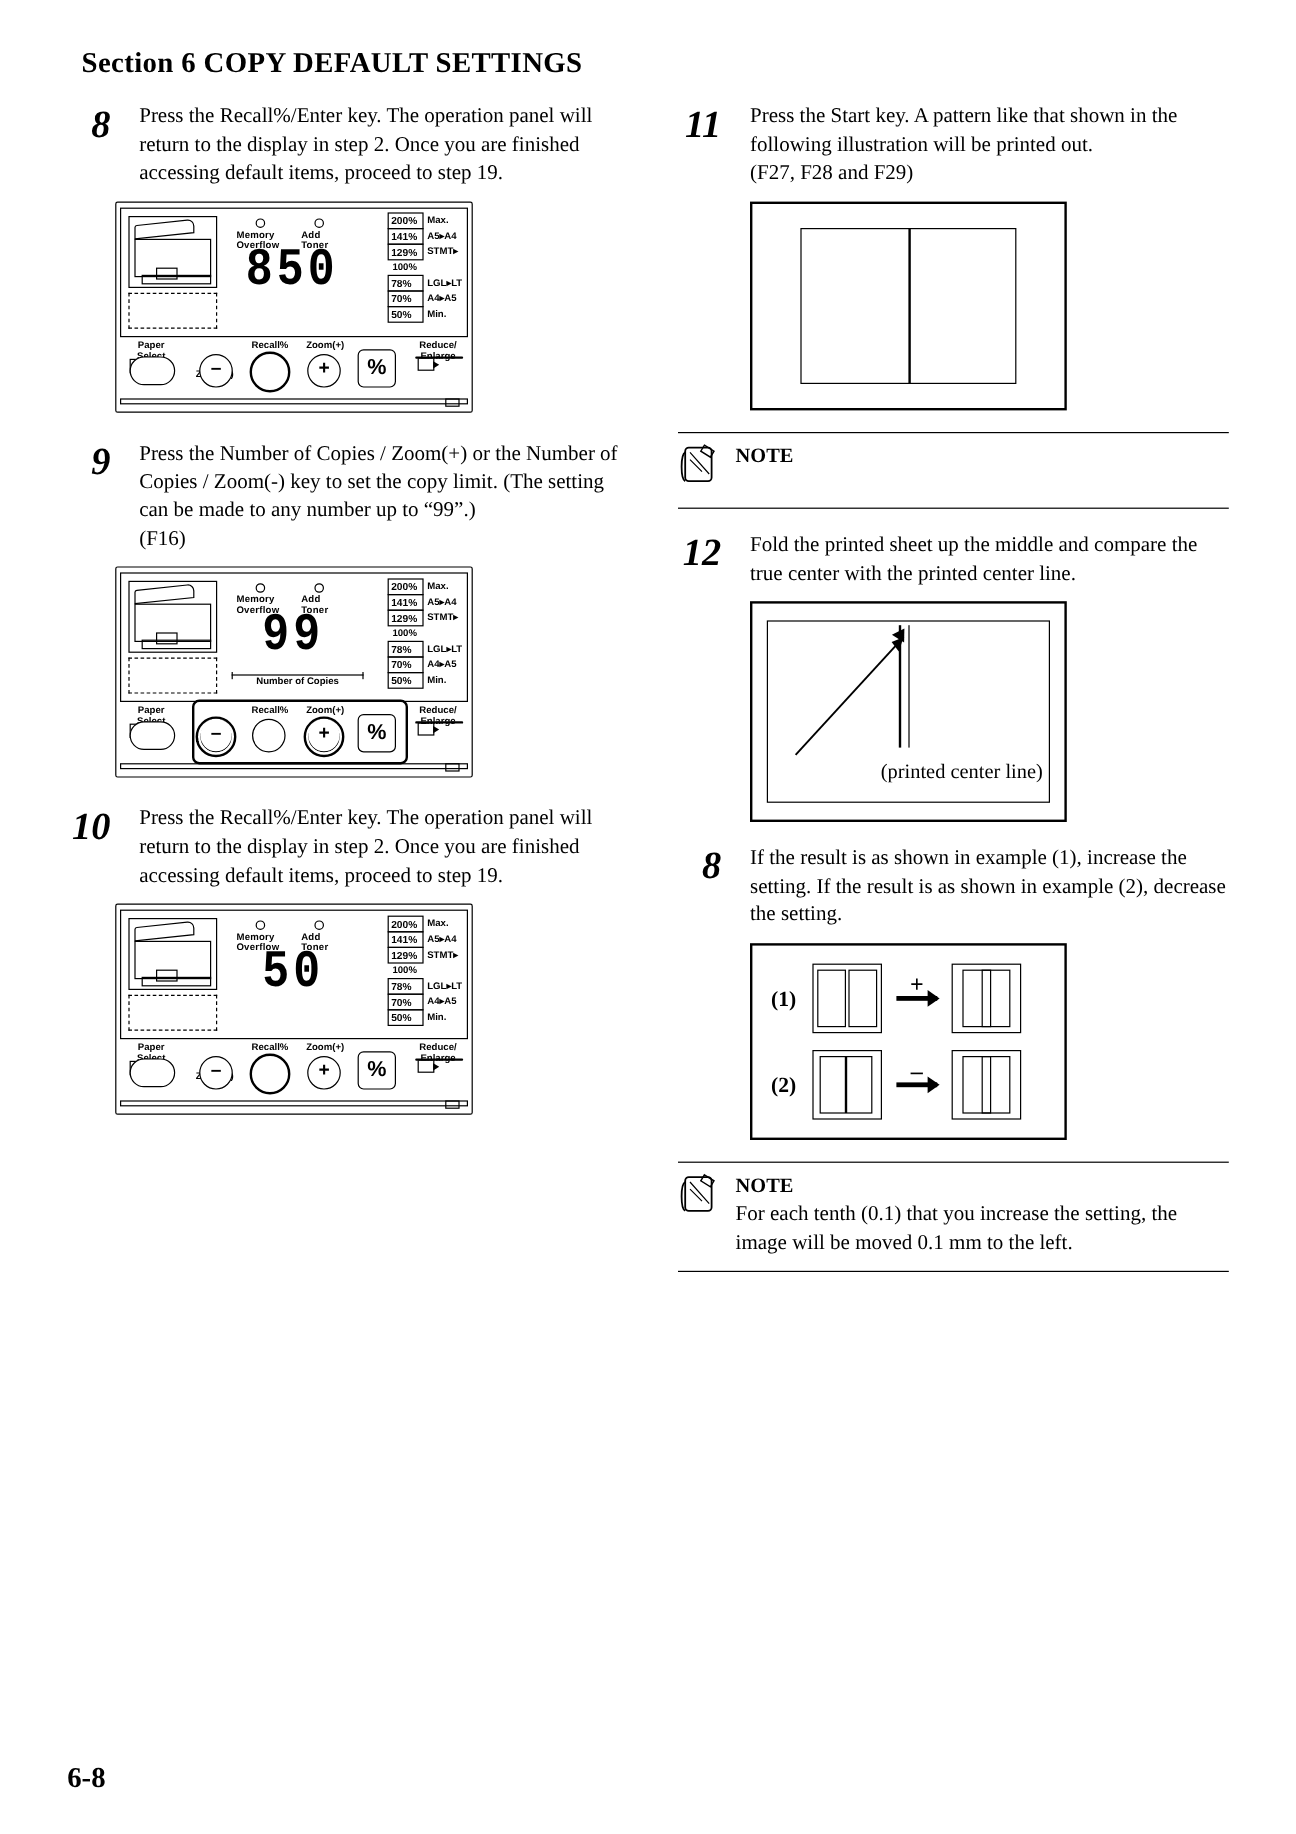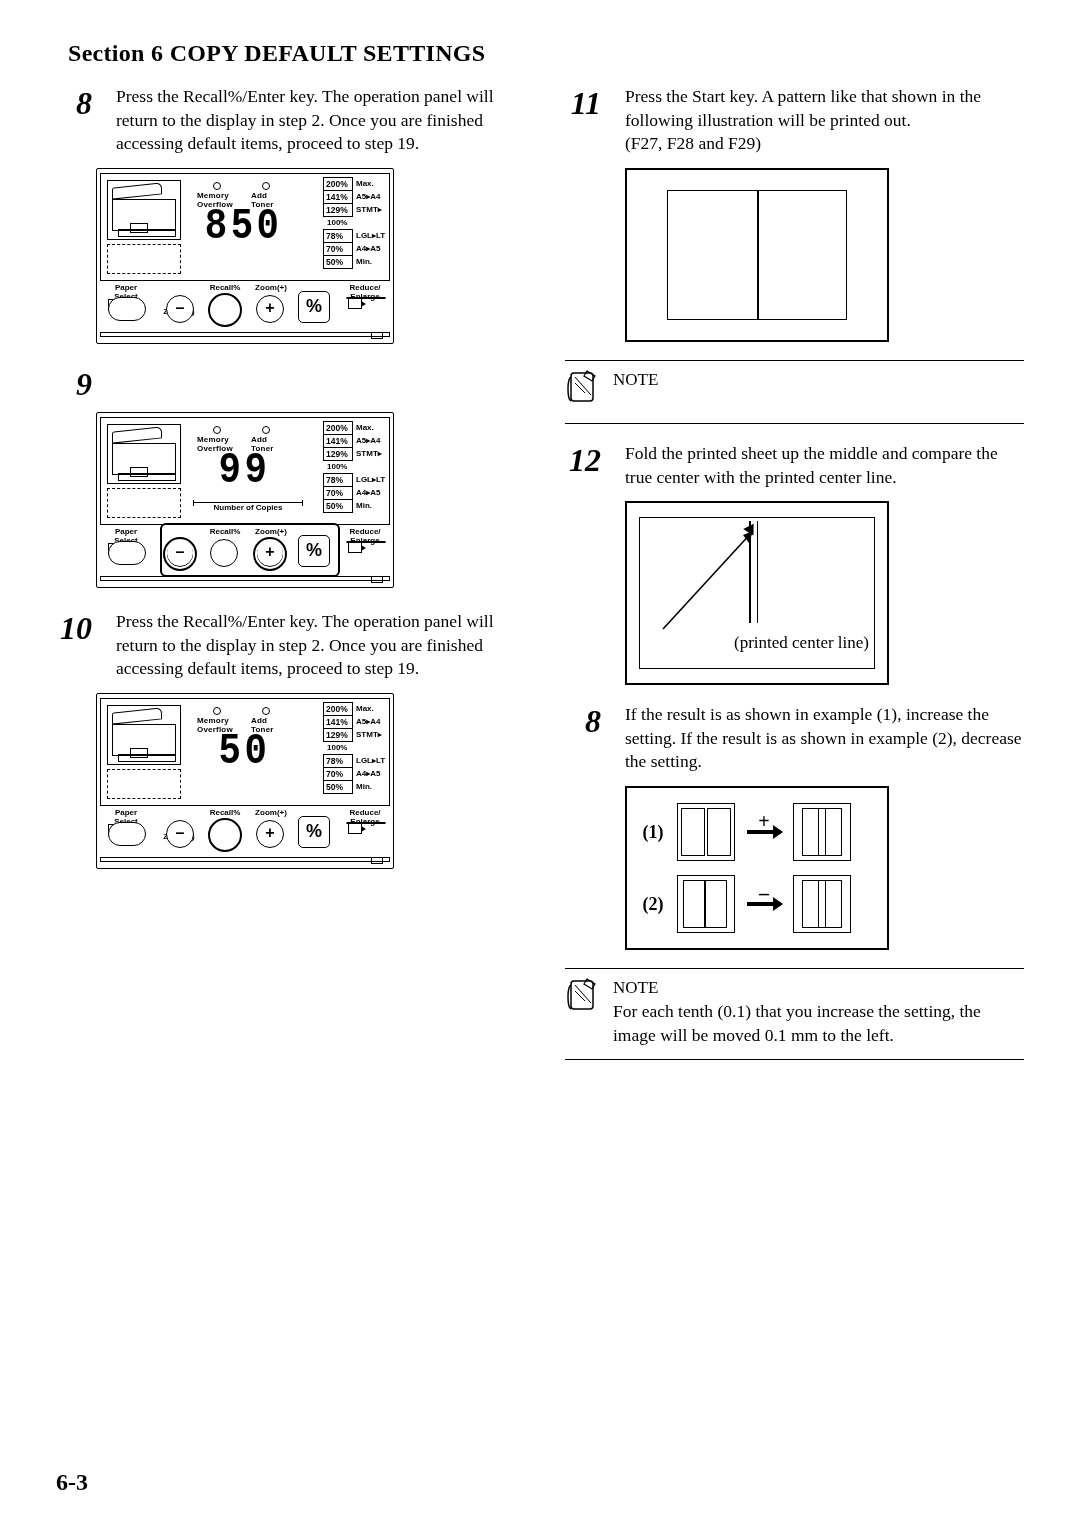--- a/index.html
+++ b/index.html
@@ -57,21 +57,21 @@
     margin: 12px 0 18px 0;
     display: flex;
     gap: 14px;
   }
   .note-icon svg { display:block; }
   .note-text {
     font-size: 17.5px;
     line-height: 1.35;
   }
   .note-label {
-    font-weight: normal;
+    font-weight: bold;
     font-size: 17px;
   }
 
   
   .panel-wrap {
     margin: 10px 0 22px 40px;
   }
   .panel-outer {
     width: 290px;
     border: 1.5px solid #000;
@@ -326,20 +326,22 @@
             <span class="btn pb-reduce"></span>
 
             <span class="hi-ring" style="left:108px;"></span>
           </div>
           <div class="strip"></div>
         </div>
       </div>
 
       <div class="step">
         <div class="step-num">9</div>
+        <div class="step-body" style="white-space:pre-line">Press the Number of Copies / Zoom(+) or the Number of Copies / Zoom(-) key to set the copy limit. (The setting can be made to any number up to “99”.)
+(F16)</div>
       </div>
       <div class="panel-wrap">
         <div class="panel-outer">
           <div class="panel-top">
             <div class="cassette">
                 <div class="lid"></div>
                 <div class="body"></div>
                 <div class="cassette-icon"></div>
                 <div class="tray1"></div>
               </div>
@@ -568,14 +570,14 @@
         </div>
         <div class="note-text">
           <div class="note-label">NOTE</div>
           <div>For each tenth (0.1) that you increase the setting, the image will be moved 0.1 mm to the left.</div>
         </div>
       </div>
 
     </div>
   </div>
 
-  <div class="page-num">6-3</div>
+  <div class="page-num">6-8</div>
 </div>
 
 </body></html>

